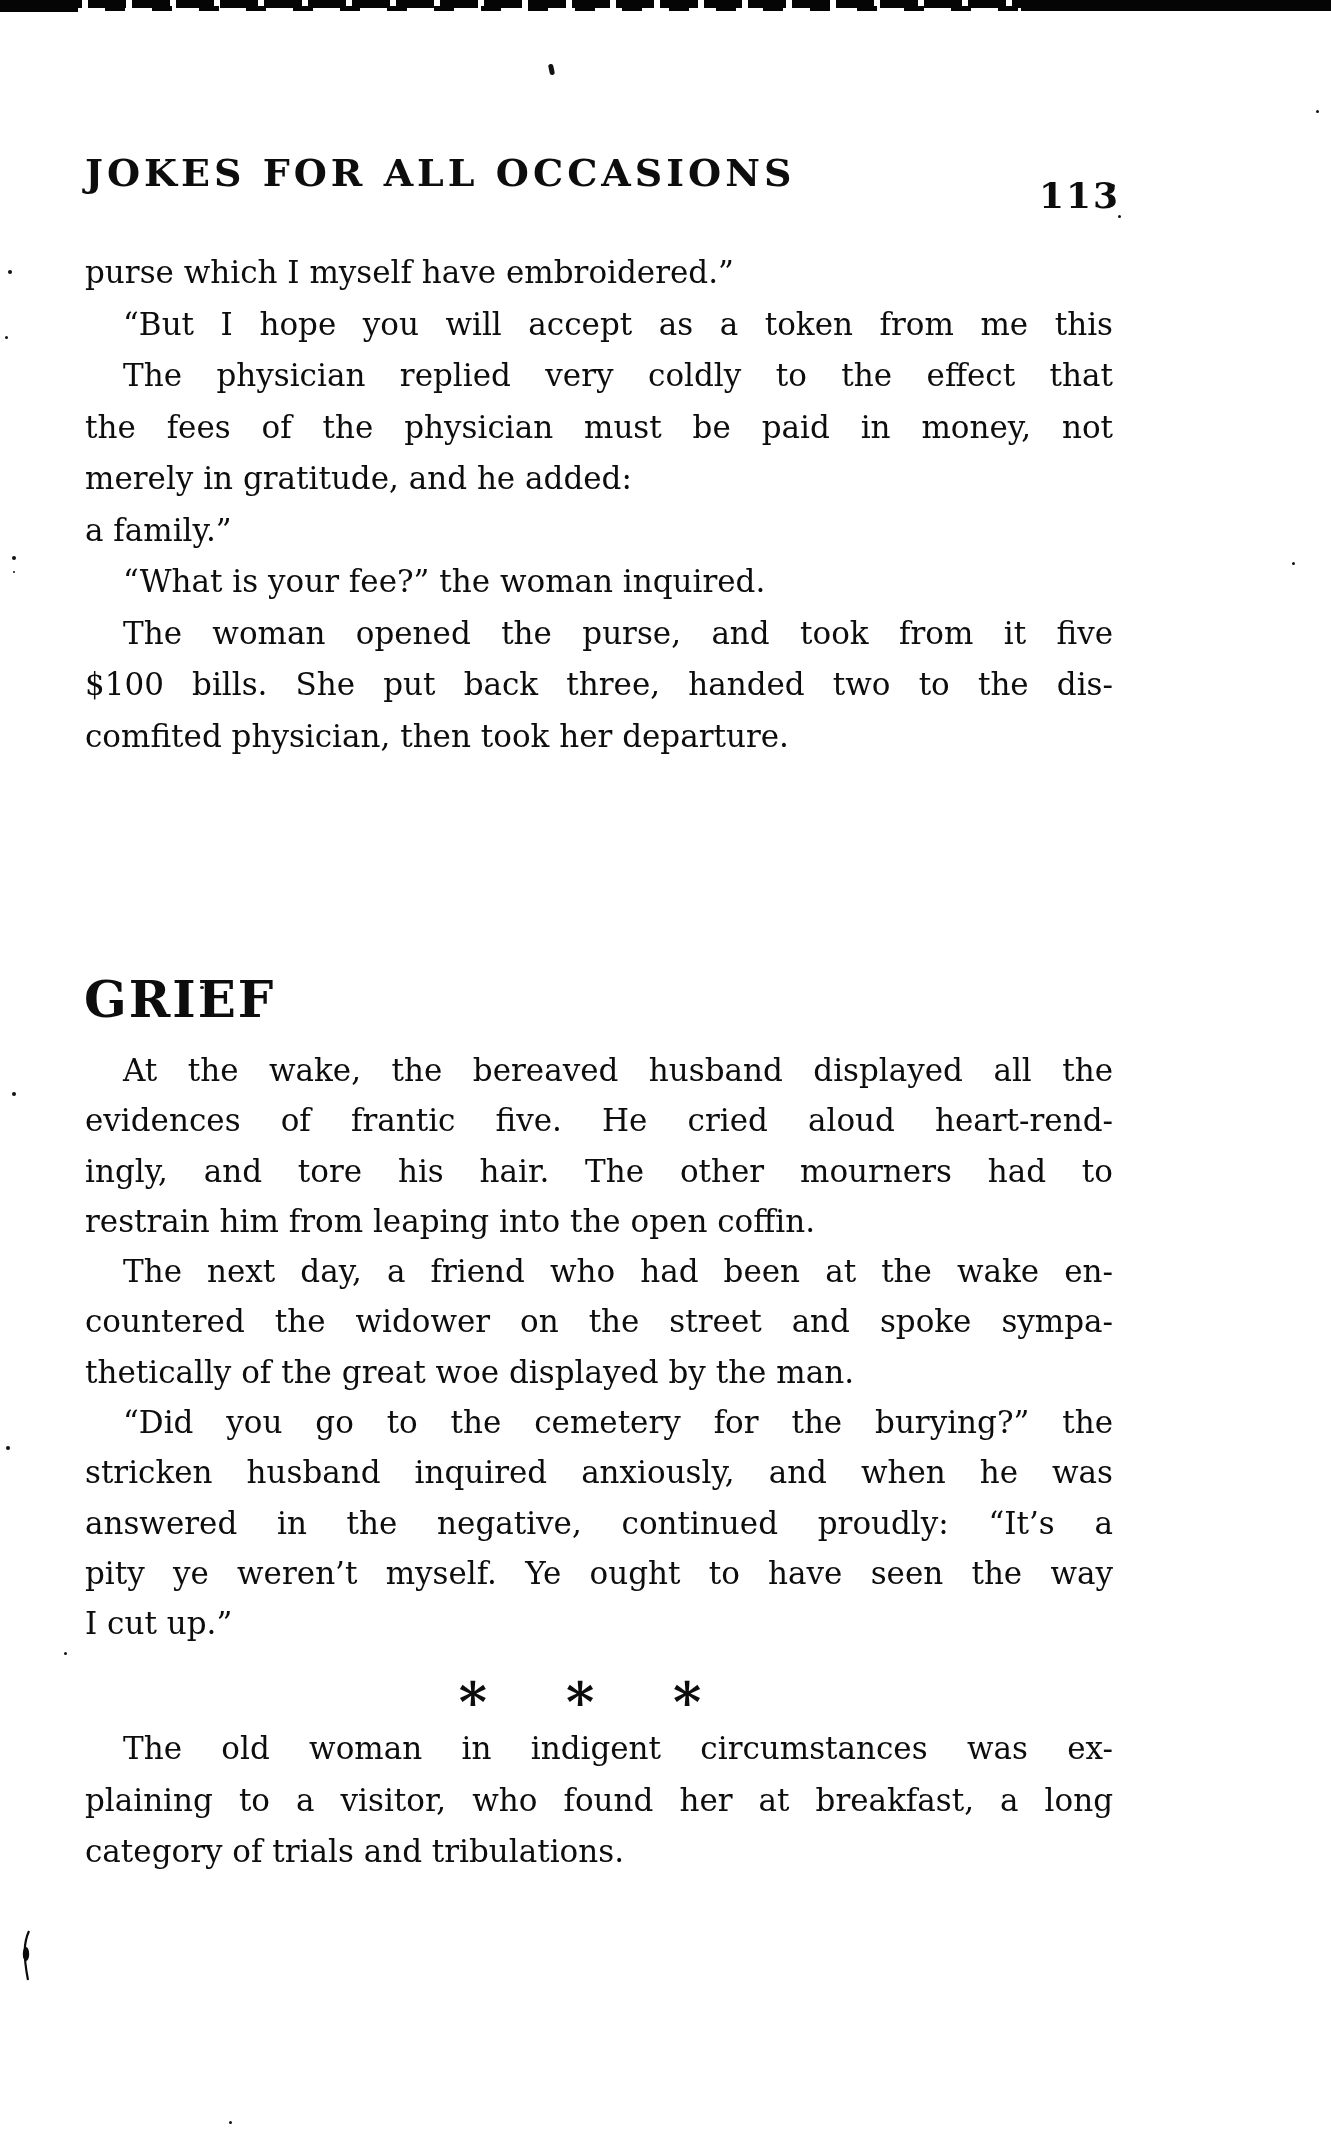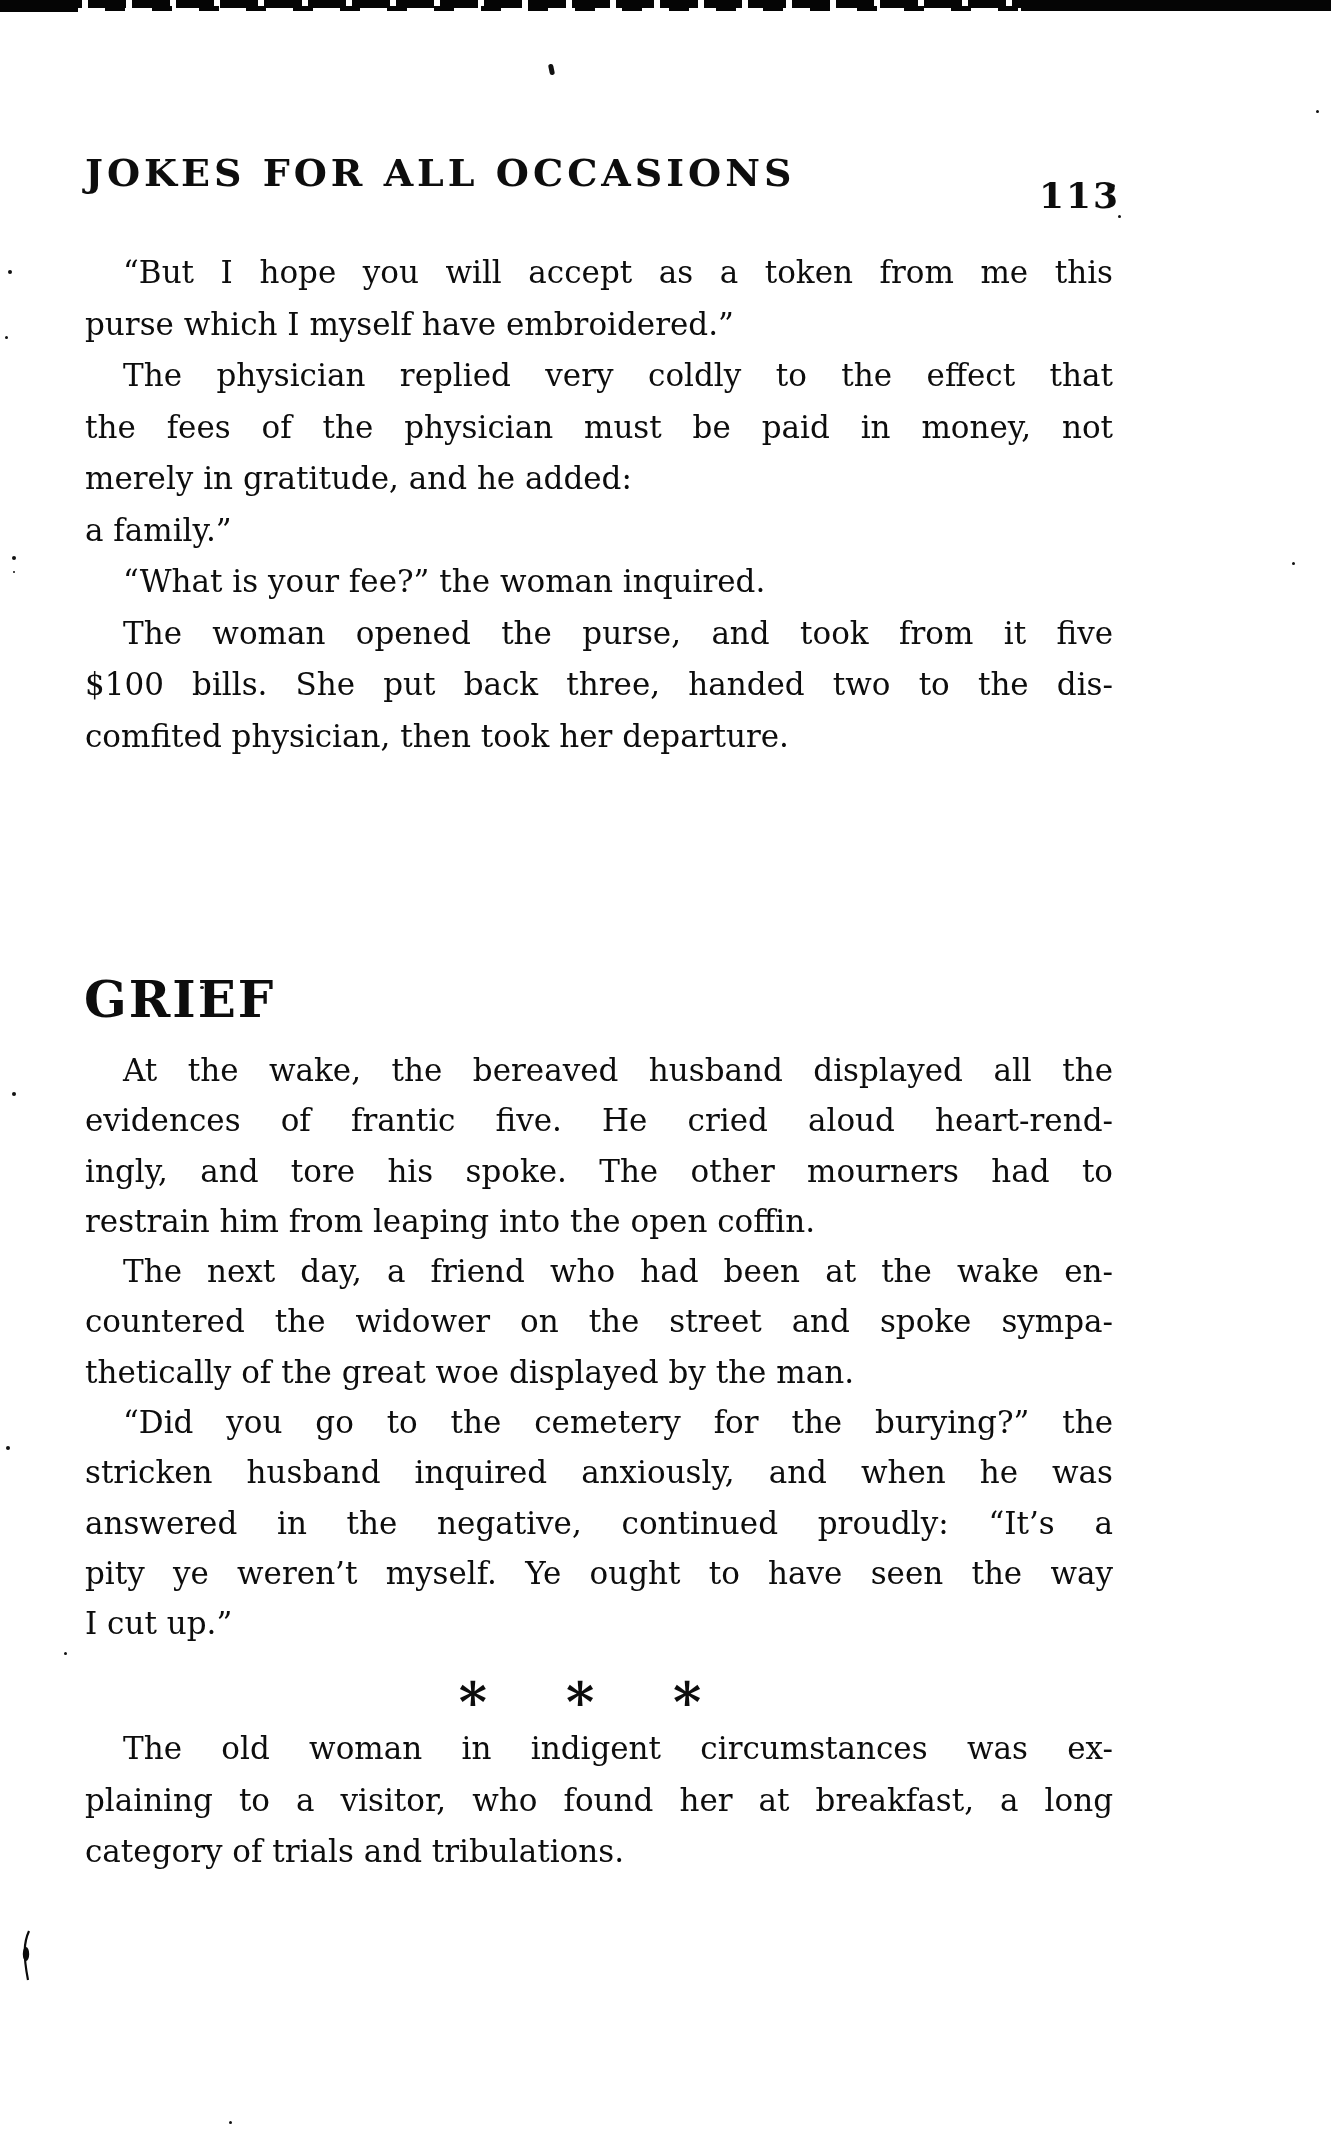--- a/index.html
+++ b/index.html
@@ -81,38 +81,38 @@
 <body>
 
 <div id="page">
 
   <div class="scan-edge-top"></div>
 
   <div class="running-header">JOKES FOR ALL OCCASIONS</div>
   <div class="page-number">113</div>
 
   <div class="block" id="block1">
+    <div class="line">purse which I myself have embroidered.”</div>
     <div class="line j indent">“But I hope you will accept as a token from me this</div>
-    <div class="line">purse which I myself have embroidered.”</div>
     <div class="line j indent">The physician replied very coldly to the effect that</div>
     <div class="line j">the fees of the physician must be paid in money, not</div>
     <div class="line">merely in gratitude, and he added:</div>
     <div class="line">a family.”</div>
     <div class="line indent">“What is your fee?” the woman inquired.</div>
     <div class="line j indent">The woman opened the purse, and took from it five</div>
     <div class="line j">$100 bills. She put back three, handed two to the dis-</div>
     <div class="line">comfited physician, then took her departure.</div>
   </div>
 
   <div class="section-heading">GRIEF</div>
 
   <div class="block" id="block2">
     <div class="line j indent">At the wake, the bereaved husband displayed all the</div>
     <div class="line j">evidences of frantic five. He cried aloud heart-rend-</div>
-    <div class="line j">ingly, and tore his spoke. The other mourners had to</div>
+    <div class="line j">ingly, and tore his hair. The other mourners had to</div>
     <div class="line">restrain him from leaping into the open coffin.</div>
     <div class="line j indent">The next day, a friend who had been at the wake en-</div>
     <div class="line j">countered the widower on the street and spoke sympa-</div>
     <div class="line">thetically of the great woe displayed by the man.</div>
     <div class="line j indent">“Did you go to the cemetery for the burying?” the</div>
     <div class="line j">stricken husband inquired anxiously, and when he was</div>
     <div class="line j">answered in the negative, continued proudly: “It’s a</div>
     <div class="line j">pity ye weren’t myself. Ye ought to have seen the way</div>
     <div class="line">I cut up.”</div>
   </div>

